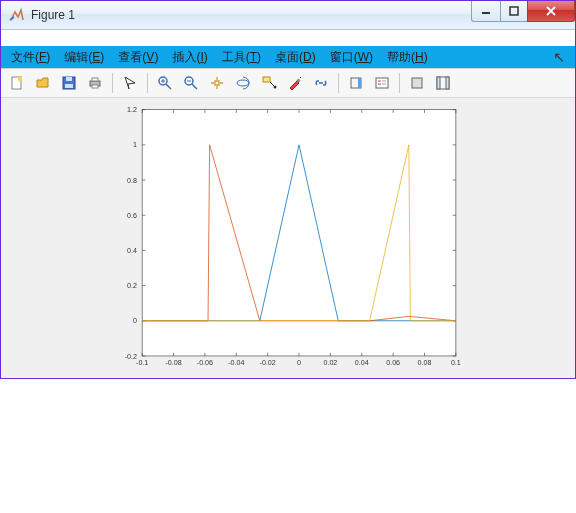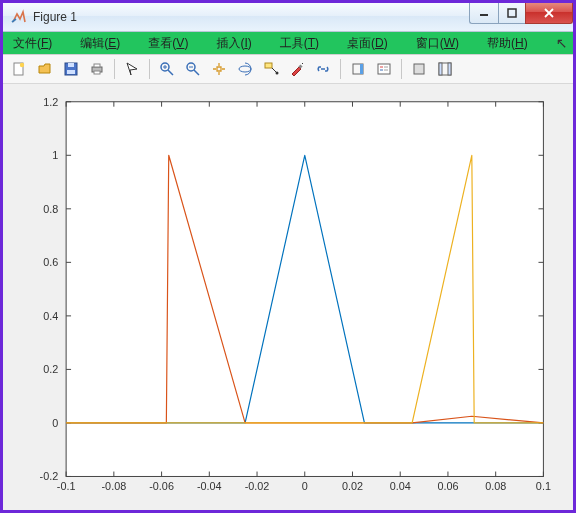--- a/index.html
+++ b/index.html
@@ -1,25 +1,25 @@
 <!DOCTYPE html>
 <html><head>
 <meta charset="utf-8">
 <style>
   html, body { margin: 0; padding: 0; font-family: "Microsoft YaHei", "Segoe UI", Tahoma, sans-serif; font-size: 12px; background: #fff; }
-  .window { width: 576px; height: 513px; box-sizing: border-box; border: 3px solid #6d28d9; background: #fff; display: flex; flex-direction: column; }
+  .window { width: 576px; height: 379px; box-sizing: border-box; border: 1px solid #6d28d9; background: #fff; display: flex; flex-direction: column; }
   .titlebar { height: 28px; background: linear-gradient(to bottom, #f7fbff 0%, #e6f0fa 45%, #d9e8f7 46%, #e9f3fc 100%); border-bottom: 1px solid #b8c7d8; display: flex; align-items: center; position: relative; }
   .title-icon { width: 16px; height: 16px; margin: 0 6px 0 8px; display: flex; align-items: center; justify-content: center; }
   .title-text { color: #333; font-size: 12px; }
   .win-buttons { position: absolute; right: 0; top: 0; display: flex; height: 20px; }
   .win-btn { height: 20px; border: 1px solid #8aa3bd; border-top: none; background: linear-gradient(to bottom, #f3f8fd, #dbe9f6); display: flex; align-items: center; justify-content: center; font-size: 10px; color: #333; }
   .win-btn.min { width: 28px; border-radius: 0 0 0 3px; border-right: none; }
   .win-btn.max { width: 26px; border-right: none; }
   .win-btn.close { width: 46px; background: linear-gradient(to bottom, #e68a7e, #d9534f 45%, #c9302c 46%, #d9534f); color: #fff; border-color: #a83a32; border-radius: 0 0 3px 0; }
-  .menubar { height: 22px; background: #22c55e; border-bottom: 1px solid #d0d0d0; display: flex; align-items: center; padding: 0 4px; gap: 16px; }
+  .menubar { height: 22px; background: #0ea5e9; border-bottom: 1px solid #d0d0d0; display: flex; align-items: center; padding: 0 4px; gap: 2px; margin-top: 16px; }
   .menu-item { padding: 2px 6px; color: #222; white-space: nowrap; }
   .menu-item u { text-decoration: underline; }
   .menu-docker { margin-left: auto; padding: 0 6px; font-size: 14px; color: #333; }
   .toolbar { height: 28px; background: #f7f7f7; border-bottom: 1px solid #d8d8d8; display: flex; align-items: center; padding: 0 4px; gap: 2px; }
   .tb-btn { width: 22px; height: 22px; display: flex; align-items: center; justify-content: center; border: 1px solid transparent; border-radius: 2px; }
   .tb-btn svg { width: 16px; height: 16px; }
   .tb-sep { width: 1px; height: 20px; background: #c8c8c8; margin: 0 3px; }
   .plot-area { flex: 1; background: #f0f0f0; position: relative; }
   .plot-svg { position: absolute; inset: 0; width: 100%; height: 100%; }
   .watermark { position: absolute; right: 12px; bottom: 6px; color: rgba(120,120,120,0.35); font-size: 14px; font-style: italic; font-family: Georgia, serif; pointer-events: none; }

